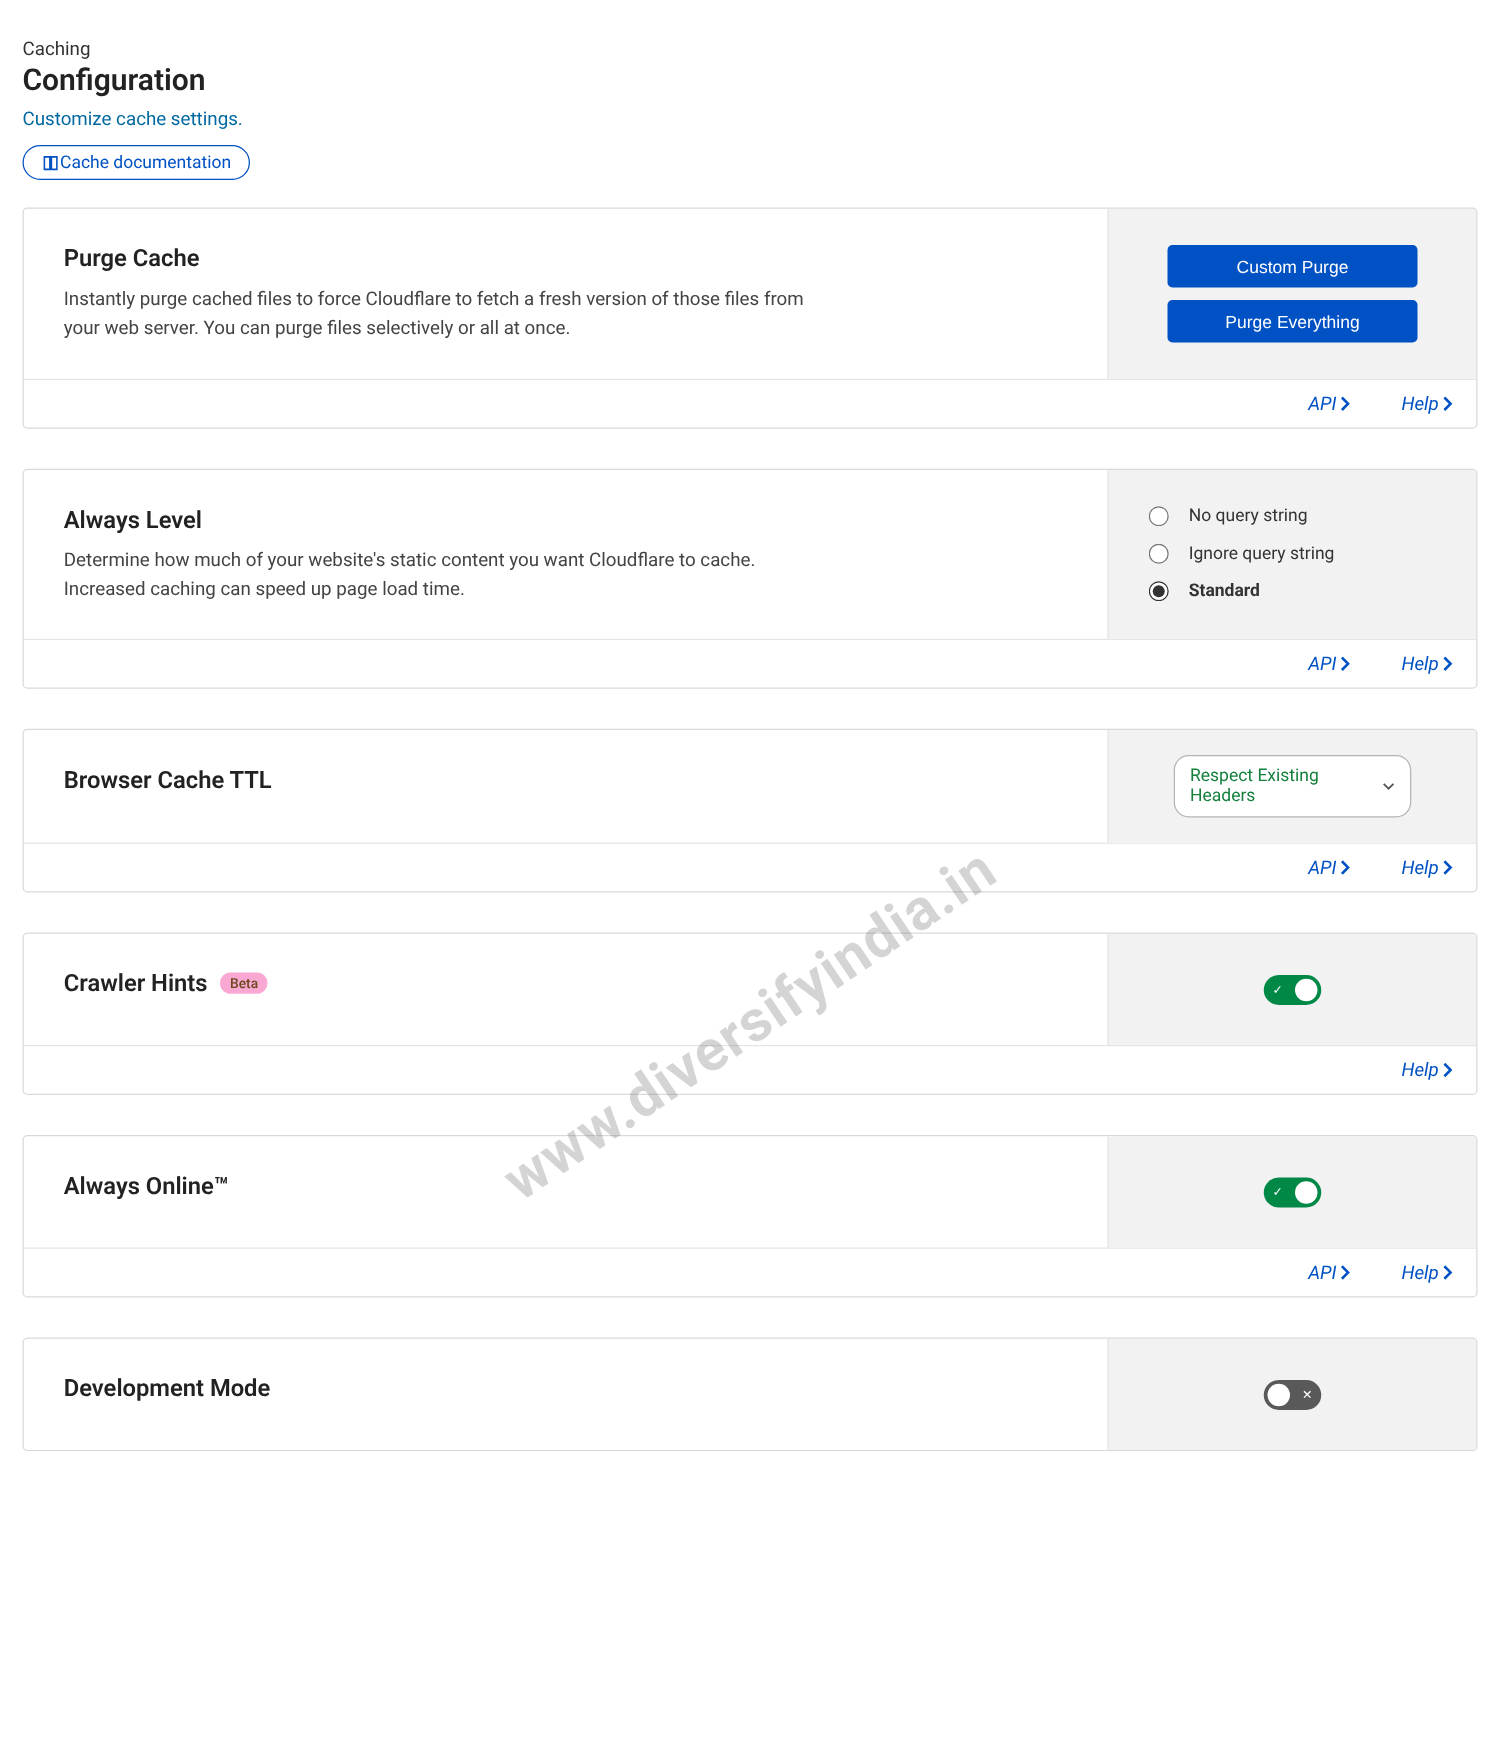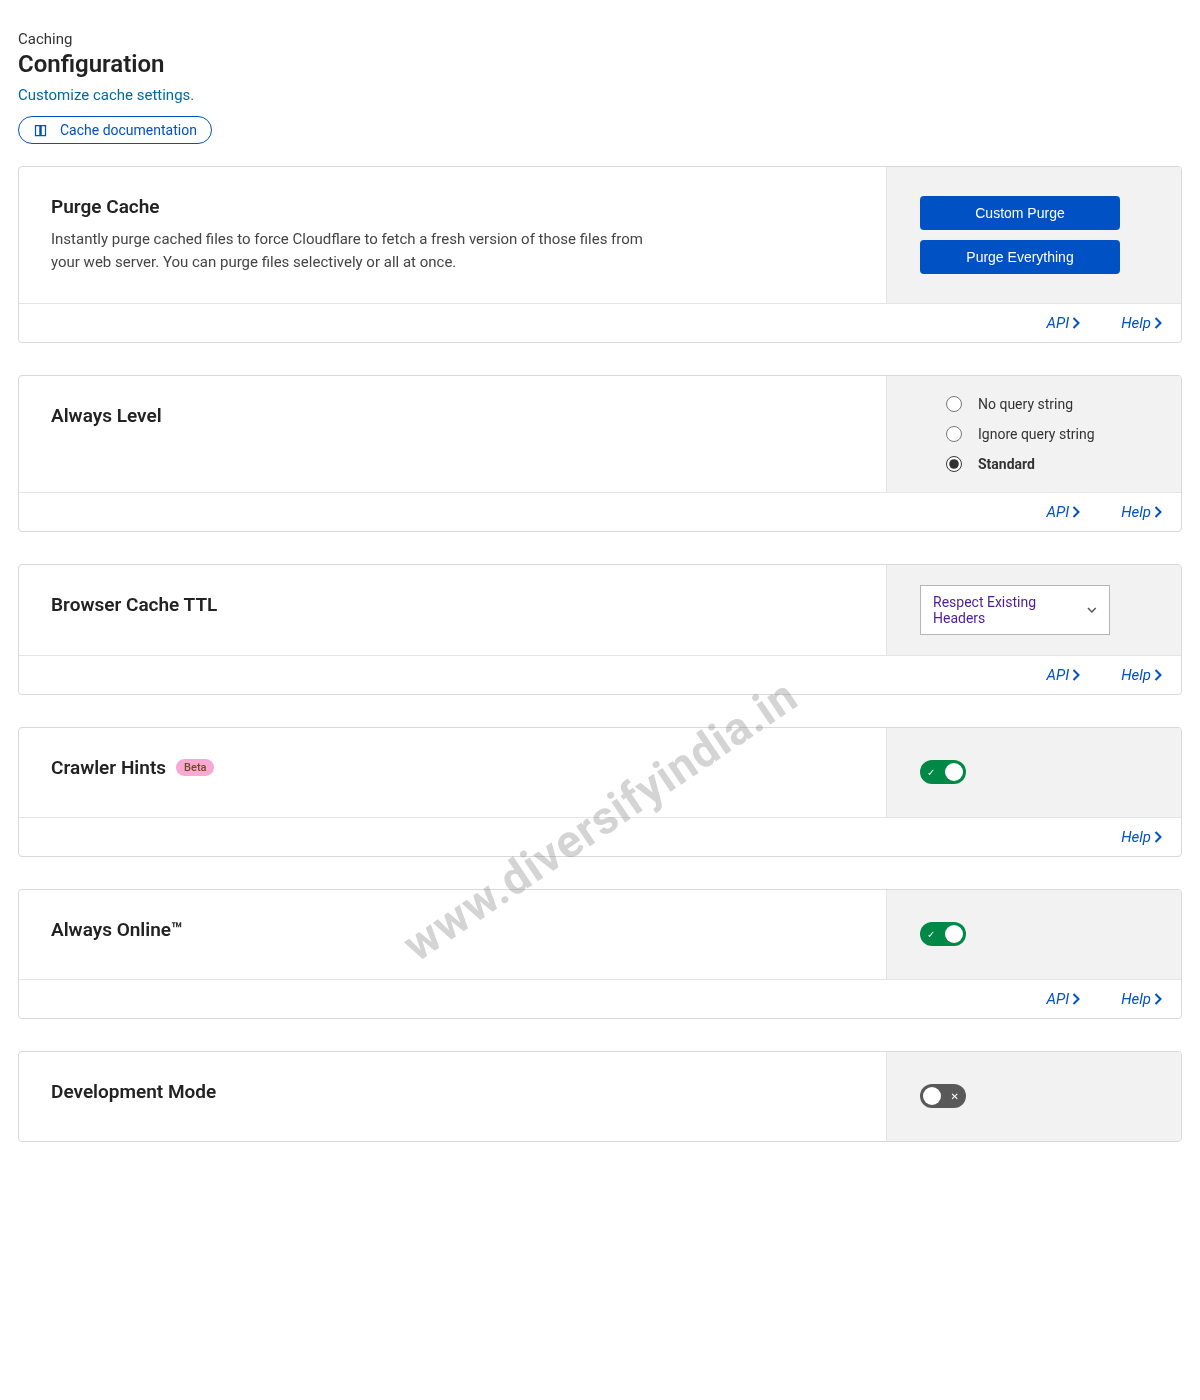--- a/index.html
+++ b/index.html
@@ -1,36 +1,36 @@
 <!DOCTYPE html>
 <html><head>
 <meta charset="utf-8">
 <style>
 * { box-sizing: border-box; margin: 0; padding: 0; }
 body { font-family: -apple-system, BlinkMacSystemFont, "Segoe UI", Roboto, Arial, sans-serif; background: #fff; color: #222; width: 1200px; padding: 30px 18px 0 18px; position: relative; }
 .breadcrumb { font-size: 15px; color: #333; margin-bottom: 2px; }
 .page-title { font-size: 24px; font-weight: 600; color: #222; margin-bottom: 8px; }
 .page-subtitle { font-size: 15px; color: #0369a1; margin-bottom: 12px; }
-.doc-link { display: inline-flex; align-items: center; gap: 12px; border: 1px solid #0051c3; border-radius: 20px; padding: 5px 14px; color: #0051c3; font-size: 14px; text-decoration: none; margin-bottom: 22px; cursor: pointer; }
+.doc-link { display: inline-flex; align-items: center; gap: 0; border: 1px solid #0051c3; border-radius: 20px; padding: 5px 14px; color: #0051c3; font-size: 14px; text-decoration: none; margin-bottom: 22px; cursor: pointer; }
 .doc-link svg { width: 15px; height: 15px; }
 .card { border: 1px solid #d9d9d9; border-radius: 4px; margin-bottom: 32px; overflow: hidden; }
 .card-body { display: flex; }
 .card-main { flex: 1; padding: 28px 32px; }
 .card-title { font-size: 19px; font-weight: 600; color: #222; margin-bottom: 10px; display: flex; align-items: center; gap: 10px; }
 .card-desc { font-size: 15px; color: #444; line-height: 1.55; max-width: 600px; }
-.card-side { width: 295px; background: #f2f2f2; border-left: 1px solid #e5e5e5; display: flex; flex-direction: column; justify-content: center; padding: 20px 33px; }
+.card-side { width: 295px; background: #f2f2f2; border-left: 1px solid #e5e5e5; display: flex; flex-direction: column; justify-content: center; align-items: center; padding: 20px 6px; }
 .card-footer { border-top: 1px solid #e5e5e5; padding: 10px 18px; display: flex; justify-content: flex-end; gap: 40px; font-style: italic; }
 .footer-link { color: #0051c3; font-size: 15px; text-decoration: none; cursor: pointer; display: inline-flex; align-items: center; gap: 3px; }
 .footer-link svg { width: 9px; height: 12px; }
 .btn-primary { background: #0051c3; color: #fff; border: none; border-radius: 4px; padding: 9px 0; width: 200px; font-size: 14px; cursor: pointer; margin: 5px 0; }
 .radio-list { display: flex; flex-direction: column; gap: 14px; align-items: flex-start; width: 100%; padding-left: 26px; }
 .radio-item { display: flex; align-items: center; gap: 16px; cursor: pointer; font-size: 14px; color: #333; }
 .radio-item input[type=radio] { width: 16px; height: 16px; accent-color: #333; cursor: pointer; }
 .radio-item.sel { font-weight: 700; }
-.select-box { background: #fff; border: 1px solid #b5b5b5; border-radius: 0; padding: 8px 12px; font-size: 14px; color: #4c1d95; width: 190px; display: flex; justify-content: space-between; align-items: center; cursor: pointer; }
+.select-box { background: #fff; border: 1px solid #b5b5b5; border-radius: 12px; padding: 8px 12px; font-size: 14px; color: #15803d; width: 190px; display: flex; justify-content: space-between; align-items: center; cursor: pointer; }
 .select-box svg { width: 10px; height: 6px; }
 .toggle { width: 46px; height: 24px; border-radius: 12px; position: relative; cursor: pointer; }
 .toggle.on { background: #008847; }
 .toggle.off { background: #595959; }
 .toggle .knob { width: 18px; height: 18px; border-radius: 50%; background: #fff; position: absolute; top: 3px; }
 .toggle.on .knob { right: 3px; }
 .toggle.off .knob { left: 3px; }
 .toggle .mark { position: absolute; top: 50%; transform: translateY(-50%); font-size: 10px; color: #fff; }
 .toggle.on .mark { left: 7px; }
 .toggle.off .mark { right: 7px; }
@@ -80,20 +80,21 @@
         </svg>
       </a>
   </div>
 </div>
 
 
 <div class="card">
   <div class="card-body">
     <div class="card-main">
       <div class="card-title">Always Level</div>
+      <div class="card-desc">Determine how much of your website's static content you want Cloudflare to cache. Increased caching can speed up page load time.</div>
     </div>
     <div class="card-side">
       <div class="radio-list">
         <label class="radio-item">
             <input type="radio" name="clevel" style="">
             <span>No query string</span>
           </label>
         <label class="radio-item">
             <input type="radio" name="clevel" style="">
             <span>Ignore query string</span>

